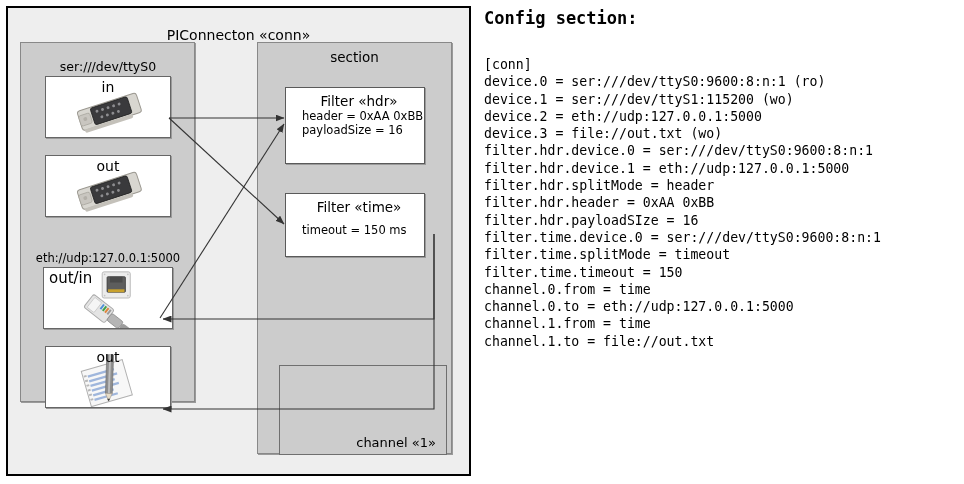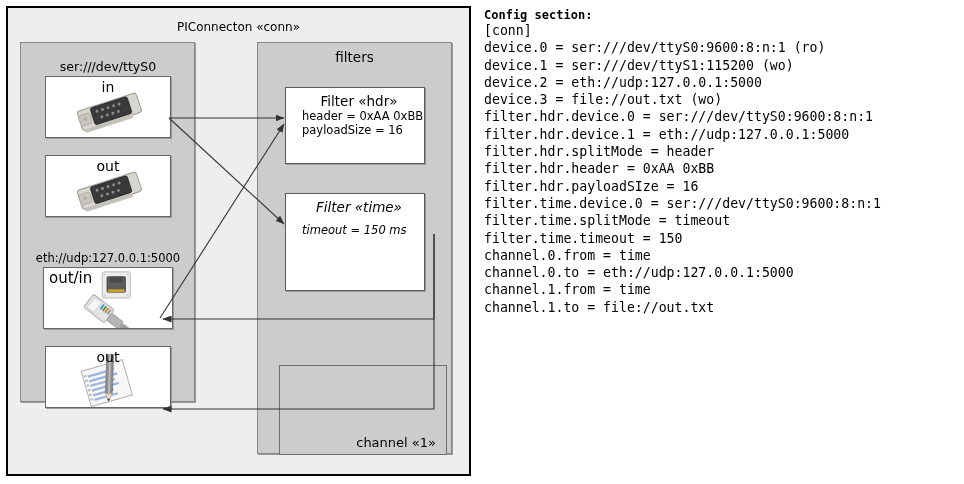--- a/index.html
+++ b/index.html
@@ -22,24 +22,24 @@
     top: 6px;
     width: 465px;
     height: 470px;
     background: #eeeeee;
     border: 2px solid #000000;
     box-sizing: border-box;
   }
   .diagram-title {
     position: absolute;
     left: 0;
-    top: 12px;
+    top: 19px;
     width: 100%;
     text-align: center;
-    font-size: 12px;
+    font-size: 14px;
     color: #000;
     letter-spacing: 0px;
   }
 
   
   .panel {
     position: absolute;
     background: #cccccc;
     border: 1px solid #888888;
     box-sizing: border-box;
@@ -148,22 +148,21 @@
   .filter-hdr {
     left: 27px;
     top: 44px;
     width: 140px;
     height: 77px;
   }
   .filter-time {
     left: 27px;
     top: 150px;
     width: 140px;
-    height: 98px;
-    font-style: italic;
+    height: 64px;
   }
   .filter-time .filter-prop { margin-top: 8px; }
   .filter-hdr .filter-prop:first-of-type { margin-top: 9px; }
 
   
   .channel-box {
     position: absolute;
     background: #cccccc;
     border: 1px solid #6f6f6f;
     box-sizing: border-box;
@@ -201,23 +200,23 @@
   
   .config-area {
     position: absolute;
     left: 484px;
     top: 8px;
     width: 470px;
   }
   .config-heading {
     font-family: "DejaVu Sans Mono", monospace;
     font-weight: bold;
-    font-size: 12px;
-    color: #000;
-    margin-bottom: 0;
+    font-size: 17px;
+    color: #000;
+    margin-bottom: 28px;
   }
   .config-lines {
     font-family: "DejaVu Sans Mono", monospace;
     font-size: 13.2px;
     line-height: 17.3px;
     color: #000;
     white-space: pre;
   }
 </style>
 </head>
@@ -340,21 +339,21 @@
               <polygon points="62,50 69,50 65.5,58" fill="#e6dcc8" stroke="#9c9488" stroke-width="0.6"></polygon>
               <polygon points="64,55.5 67,55.5 65.5,58" fill="#3a3a3a"></polygon>
             </g>
           </g>
         </svg>
       </div>
     </div>
   </div>
 
   <div class="panel filters-panel">
-    <div class="panel-title">filters</div>
+    <div class="panel-title">section</div>
 
     <div class="channel-box channel-1">
       <span class="channel-label">channel «1»</span>
     </div>
 
     <div class="filter-box filter-hdr">
       <div class="filter-title">Filter «hdr»</div>
       <div class="filter-prop">header = 0xAA 0xBB</div>
       <div class="filter-prop">payloadSize = 16</div>
     </div>

